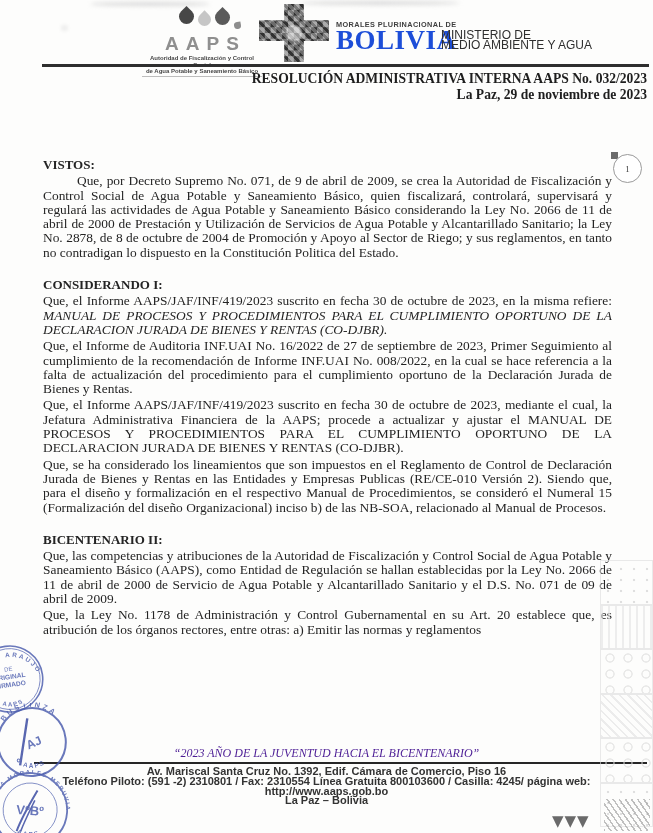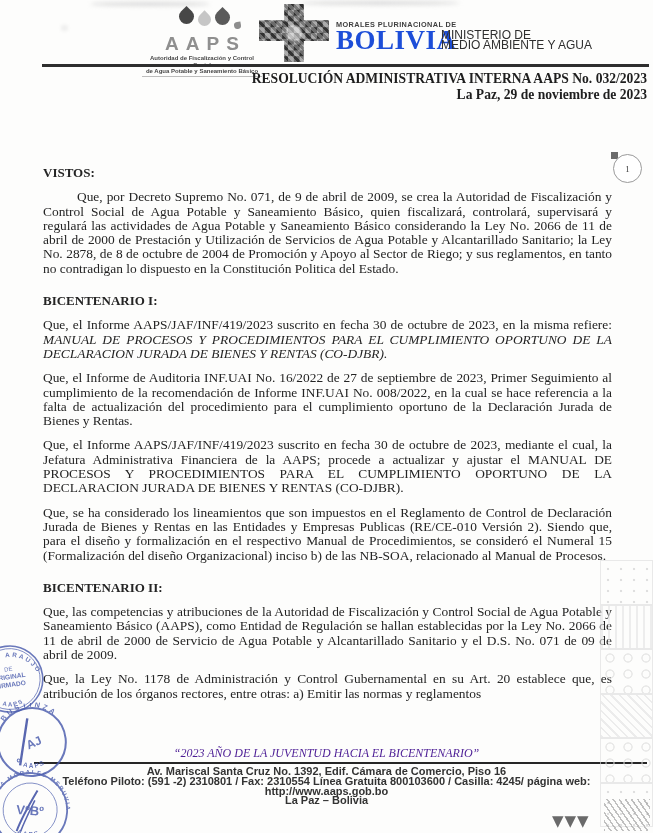--- a/index.html
+++ b/index.html
@@ -46,21 +46,21 @@
   
   .page-badge{position:absolute;left:611px;top:152px;width:32px;height:32px;}
   .page-badge .sq{position:absolute;left:0;top:0;width:7px;height:7px;background:#6b6b6b;}
   .page-badge .circ{position:absolute;left:2px;top:2px;width:27px;height:27px;border:1px solid #9a9a9a;
        border-radius:50%;background:#fff;display:flex;align-items:center;justify-content:center;
        font-size:9px;color:#3c3c3c;}
 
   
   .content{position:absolute;left:43px;top:156px;width:569px;text-align:justify;
            font-size:13.4px;line-height:14.3px;color:#242424;}
-  .content p{margin:10px 0 0 0;}
+  .content p{margin:2px 0 0 0;}
   .sec-label{font-weight:bold;font-size:13px;margin:0;text-align:left;}
   .sec-label.gap{margin-top:18px;}
   .indent{text-indent:34px;}
   .caps-italic{font-style:italic;}
 
   
   .motto{position:absolute;left:0;width:100%;top:746px;text-align:center;font-weight:normal;
          font-style:italic;font-size:12px;color:#4c1d95;}
   .footer-rule{position:absolute;left:34px;right:6px;top:762px;height:2px;background:#262626;}
   .footer-info{position:absolute;left:40px;right:40px;top:767px;text-align:center;
@@ -134,21 +134,21 @@
 
   <div class="page-badge">
     <div class="sq"></div>
     <div class="circ">1</div>
   </div>
 
   <main class="content">
     <p class="sec-label">VISTOS:</p>
     <p class="indent">Que, por Decreto Supremo No. 071, de 9 de abril de 2009, se crea la Autoridad de Fiscalización y Control Social de Agua Potable y Saneamiento Básico, quien fiscalizará, controlará, supervisará y regulará las actividades de Agua Potable y Saneamiento Básico considerando la Ley No. 2066 de 11 de abril de 2000 de Prestación y Utilización de Servicios de Agua Potable y Alcantarillado Sanitario; la Ley No. 2878, de 8 de octubre de 2004 de Promoción y Apoyo al Sector de Riego; y sus reglamentos, en tanto no contradigan lo dispuesto en la Constitución Politica del Estado.</p>
 
-    <p class="sec-label gap">BICENTENARIO I:</p>
+    <p class="sec-label gap">CONSIDERANDO I:</p>
     <p><span>Que, el Informe AAPS/JAF/INF/419/2023 suscrito en fecha 30 de octubre de 2023, en la misma refiere: </span><em class="caps-italic">MANUAL DE PROCESOS Y PROCEDIMIENTOS PARA EL CUMPLIMIENTO OPORTUNO DE LA DECLARACION JURADA DE BIENES Y RENTAS (CO-DJBR).</em></p>
     <p>Que, el Informe de Auditoria INF.UAI No. 16/2022 de 27 de septiembre de 2023, Primer Seguimiento al cumplimiento de la recomendación de Informe INF.UAI No. 008/2022, en la cual se hace referencia a la falta de actualización del procedimiento para el cumplimiento oportuno de la Declaración Jurada de Bienes y Rentas.</p>
     <p>Que, el Informe AAPS/JAF/INF/419/2023 suscrito en fecha 30 de octubre de 2023, mediante el cual, la Jefatura Administrativa Financiera de la AAPS; procede a actualizar y ajustar el MANUAL DE PROCESOS Y PROCEDIMIENTOS PARA EL CUMPLIMIENTO OPORTUNO DE LA DECLARACION JURADA DE BIENES Y RENTAS (CO-DJBR).</p>
     <p>Que, se ha considerado los lineamientos que son impuestos en el Reglamento de Control de Declaración Jurada de Bienes y Rentas en las Entidades y Empresas Publicas (RE/CE-010 Versión 2). Siendo que, para el diseño y formalización en el respectivo Manual de Procedimientos, se consideró el Numeral 15 (Formalización del diseño Organizacional) inciso b) de las NB-SOA, relacionado al Manual de Procesos.</p>
 
     <p class="sec-label gap">BICENTENARIO II:</p>
     <p>Que, las competencias y atribuciones de la Autoridad de Fiscalización y Control Social de Agua Potable y Saneamiento Básico (AAPS), como Entidad de Regulación se hallan establecidas por la Ley No. 2066 de 11 de abril de 2000 de Servicio de Agua Potable y Alcantarillado Sanitario y el D.S. No. 071 de 09 de abril de 2009.</p>
     <p>Que, la Ley No. 1178 de Administración y Control Gubernamental en su Art. 20 establece que, es atribución de los órganos rectores, entre otras: a) Emitir las normas y reglamentos</p>
   </main>
 

